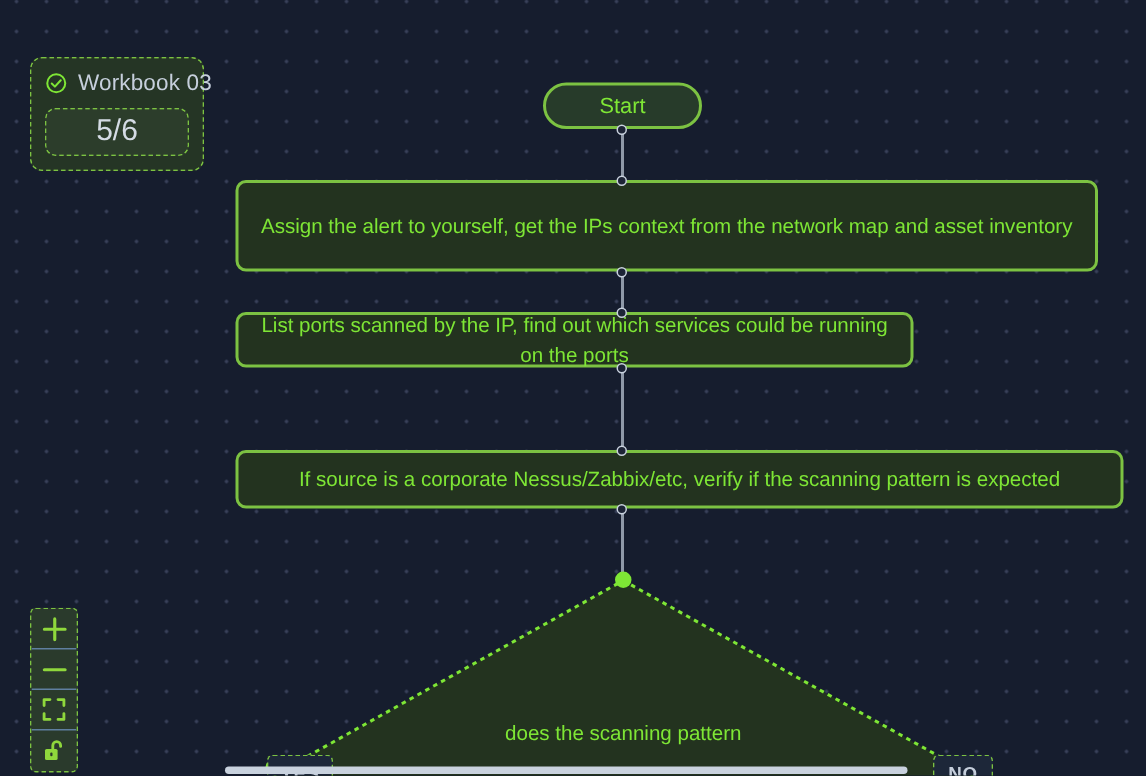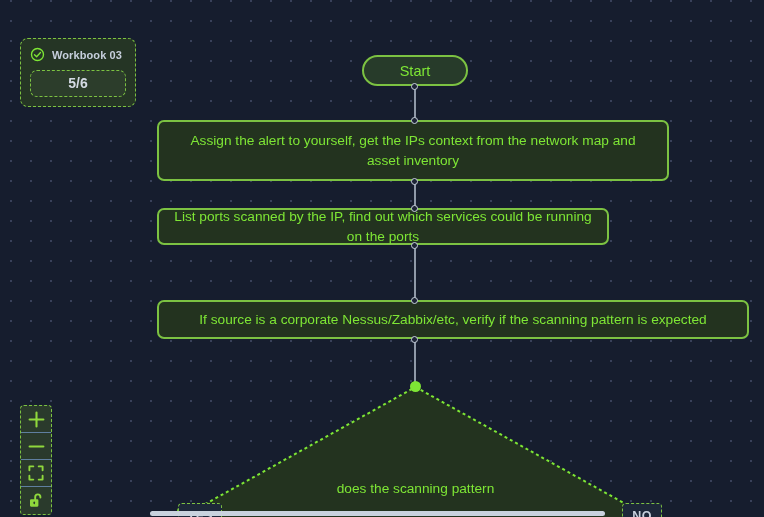--- a/index.html
+++ b/index.html
@@ -18,27 +18,27 @@
     background-position:1px 11px;
   }
   
   #workbook-badge{
     position:absolute;left:20px;top:38px;width:116px;
     background:#253525;border:1.5px dashed #7cc242;border-radius:8px;
     padding:8px 9px 9px 9px;box-sizing:border-box;
     z-index:30;
   }
   .wb-head{display:flex;align-items:center;gap:7px;}
-  .wb-title{color:#c6cfdc;font-size:11px;font-weight:700;letter-spacing:.1px;white-space:nowrap;}
+  .wb-title{color:#c6cfdc;font-size:15px;font-weight:400;letter-spacing:.1px;white-space:nowrap;}
   .check-icon{width:15px;height:15px;flex:0 0 auto;display:block;}
   .wb-progress{
     margin-top:8px;border:1.5px dashed #7cc242;border-radius:7px;
     background:#2c3d2b;padding:3px 0 4px 0;text-align:center;
   }
-  .wb-progress span{color:#d4dbe4;font-size:14px;font-weight:700;}
+  .wb-progress span{color:#d4dbe4;font-size:20px;font-weight:400;}
   
   #view-toolbar{
     position:absolute;left:20px;top:405px;width:30px;
     background:#2a3a2c;border:1.5px dashed #7cc242;border-radius:4px;
     z-index:30;overflow:hidden;
   }
   .tool-btn{
     height:27px;display:flex;align-items:center;justify-content:center;
     border-bottom:1px solid #5f7fa0;box-sizing:border-box;
   }
@@ -111,21 +111,21 @@
 <div class="edge-line" style="left:414px;top:339px;width:2px;height:48px;"></div>
 
 <div class="edge-line" style="left:182px;top:511px;width:170px;height:2px;"></div>
 
 <div class="edge-line" style="left:480px;top:511px;width:165px;height:2px;"></div>
 
 <div class="node node-pill" style="left:362px;top:55px;width:106px;height:31px;">
   <span class="node-text">Start</span>
 </div>
 
-<div class="node node-box" style="left:157px;top:120px;width:512px;height:61px;">
+<div class="node node-box" style="left:157px;top:120px;width:575px;height:61px;">
   <span class="node-text">Assign the alert to yourself, get the IPs context from the network map and asset inventory</span>
 </div>
 
 <div class="node node-box" style="left:157px;top:208px;width:452px;height:37px;">
   <span class="node-text">List ports scanned by the IP, find out which services could be running on the ports</span>
 </div>
 
 <div class="node node-box" style="left:157px;top:300px;width:592px;height:39px;">
   <span class="node-text">If source is a corporate Nessus/Zabbix/etc, verify if the scanning pattern is expected</span>
 </div>

